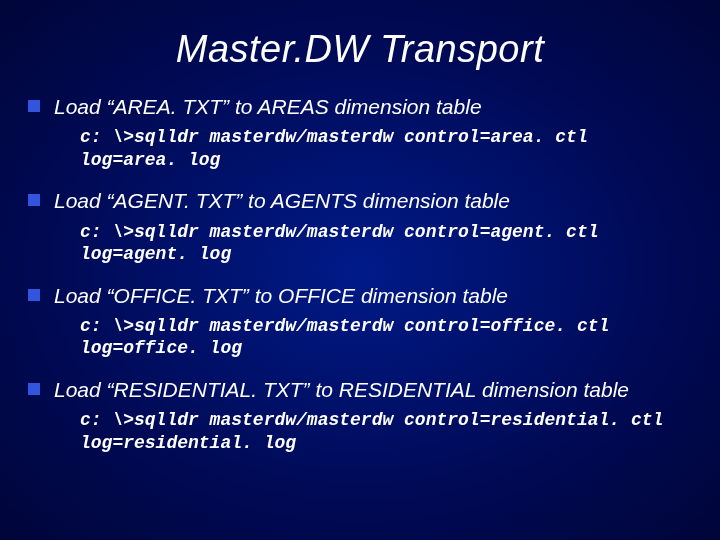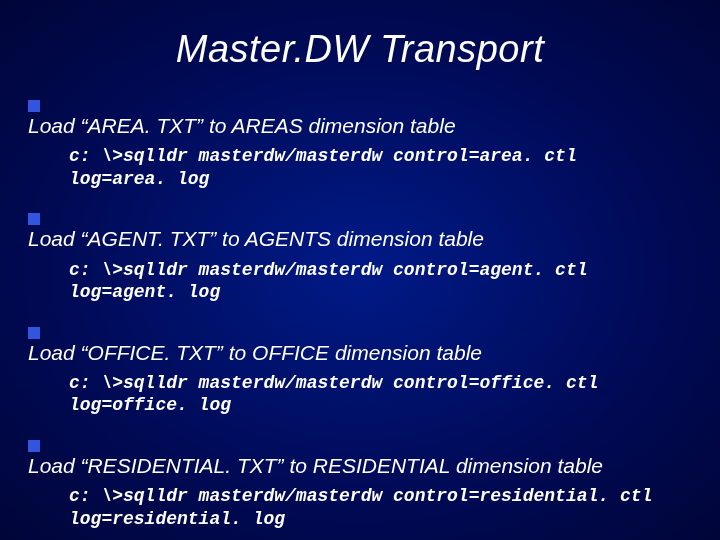--- a/index.html
+++ b/index.html
@@ -29,37 +29,36 @@
     letter-spacing: 0.5px;
   }
   .item {
     margin-bottom: 16px;
   }
   .point {
     display: flex;
     align-items: flex-start;
     font-size: 21px;
     line-height: 1.3;
-    flex-direction: column;
   }
   .bullet-sq {
     flex: 0 0 auto;
     width: 12px;
     height: 12px;
     background: #3355dd;
     margin-top: 7px;
     margin-right: 14px;
   }
   .cmd {
     font-family: "Courier New", Courier, monospace;
     font-weight: bold;
     font-size: 18px;
     line-height: 1.25;
     white-space: pre-wrap;
-    margin: 6px 0 0 41px;
+    margin: 6px 0 0 52px;
   }
 </style>
 </head>
 <body>
 
 <div class="slide">
   <div class="title">Master.DW Transport</div>
 
   <div class="item">
     <div class="point">

